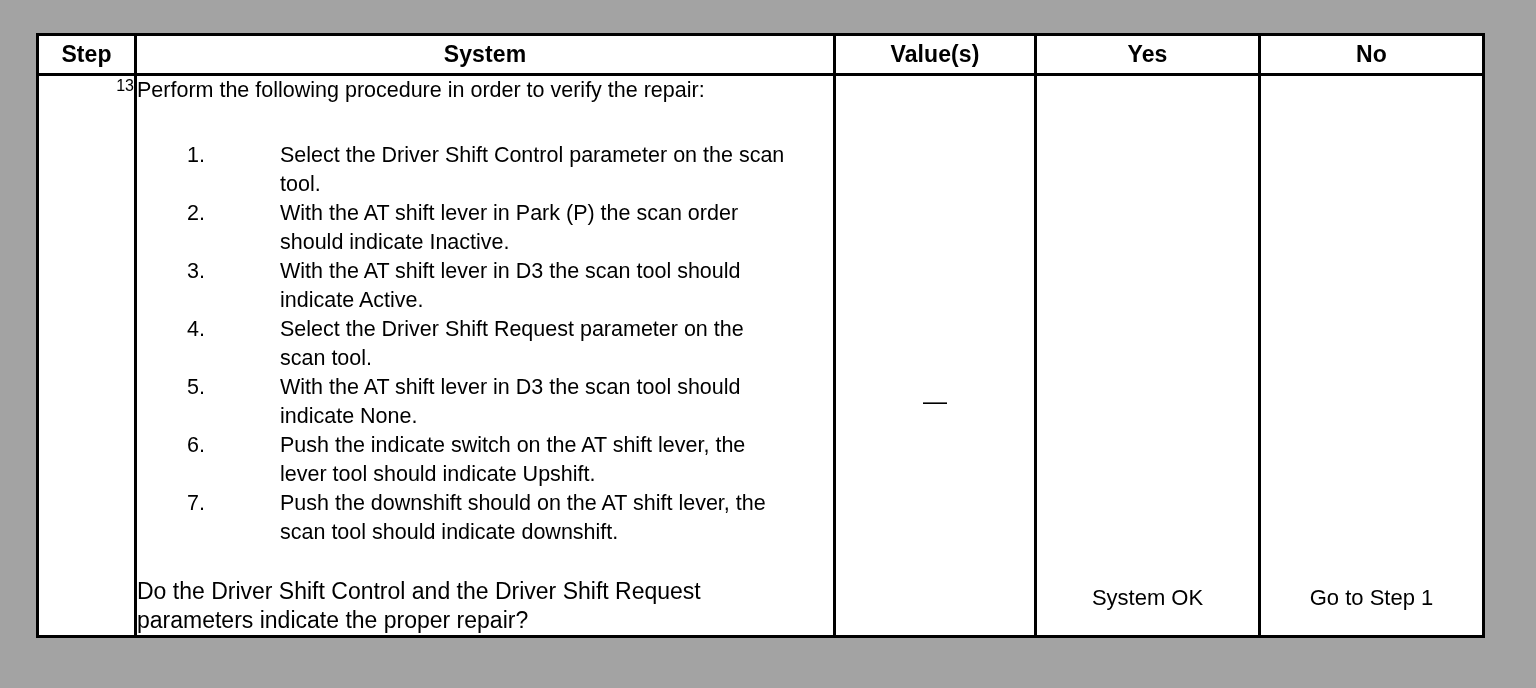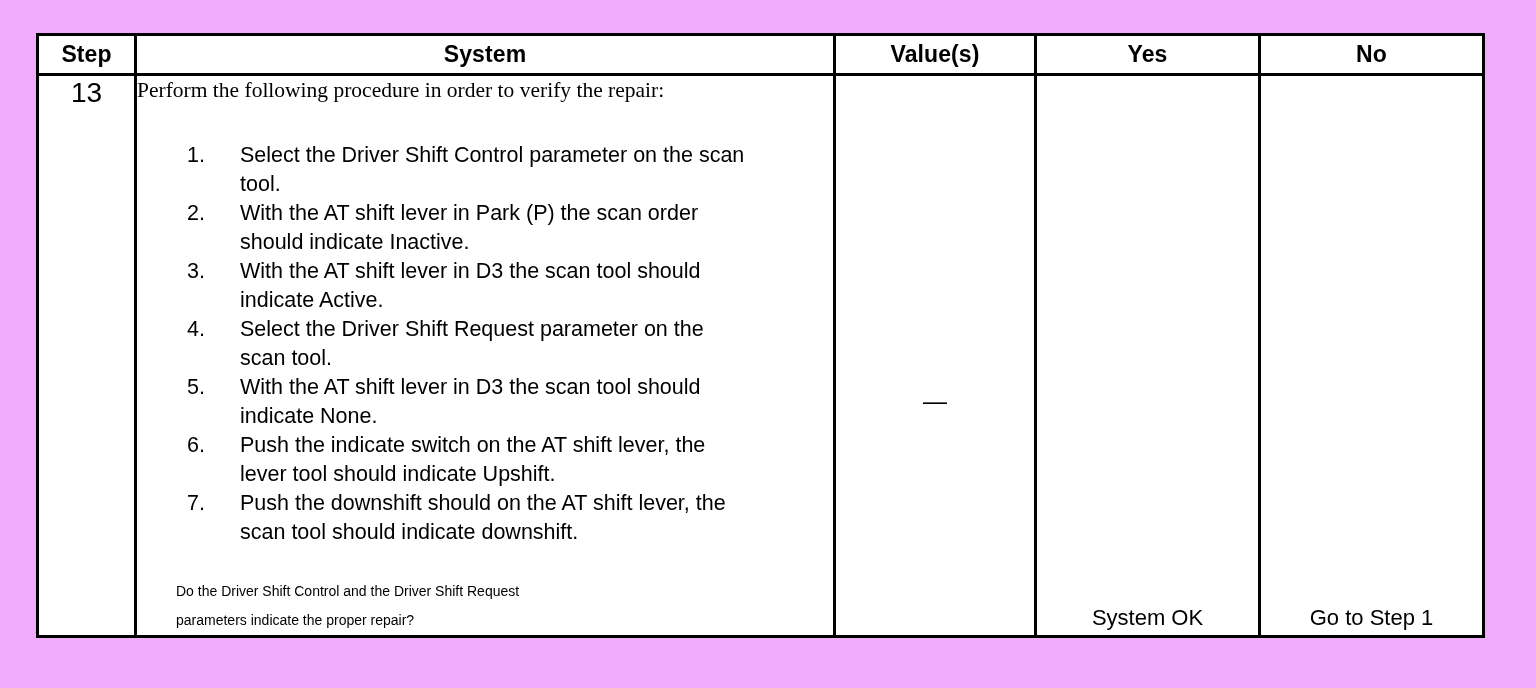--- a/index.html
+++ b/index.html
@@ -13,21 +13,21 @@
     height: 688px;
     font-family: "Liberation Sans", sans-serif;
     color: #000000;
     overflow: hidden;
   }
 
   .page {
     position: relative;
     width: 1536px;
     height: 688px;
-    background: #f0abfc;
+    background: #a3a3a3;
   }
 
   
   .diag-table {
     position: absolute;
     left: 36px;
     top: 33px;
     width: 1446px;
     border-collapse: collapse;
     table-layout: fixed;
@@ -53,38 +53,37 @@
     text-align: center;
     vertical-align: middle;
     font-size: 23px;
     font-weight: bold;
     line-height: 1.1;
     letter-spacing: 0.1px;
   }
 
   
   .cell-step {
-    text-align: center;
+    text-align: right;
     vertical-align: middle;
-    font-size: 28px;
+    font-size: 16px;
     line-height: 1.2;
   }
 
   
   .cell-action {
     padding: 8px 6px 6px 6px;
     font-size: 21.5px;
     line-height: 29px;
   }
   .intro-line {
     margin: 0 0 0 0;
     font-size: 21.5px;
     line-height: 29px;
     white-space: nowrap;
-    font-family: Liberation Serif, serif;
   }
   .gap-after-intro { height: 36px; }
   .gap-before-question { height: 30px; }
 
   ol.proc-list {
     margin: 0;
     padding: 0;
     list-style: none;
   }
   ol.proc-list > li {
@@ -98,27 +97,27 @@
     position: absolute;
     left: 50px;
     top: 0;
     width: 34px;
     text-align: left;
     font-size: 21.5px;
     line-height: 29px;
   }
   ol.proc-list > li .li-text {
     display: block;
+    margin-left: 40px;
   }
   ol.proc-list > li .li-text .brk { display: block; }
 
   .question {
-    font-size: 14px;
-    line-height: 29px;
-    padding-left: 39px;
+    font-size: 23px;
+    line-height: 29px;
   }
   .question .brk { display: block; }
 
   
   .cell-value,
   .cell-yes,
   .cell-no {
     position: relative;
     text-align: center;
     font-size: 22px;
@@ -129,21 +128,21 @@
     right: 0;
     top: 313px;
     text-align: center;
     font-size: 24px;
     line-height: 1;
   }
   .bottom-answer {
     position: absolute;
     left: 0;
     right: 0;
-    bottom: 4px;
+    bottom: 24px;
     text-align: center;
     font-size: 22px;
     line-height: 1.2;
   }
 </style>
 </head>
 <body>
 
 <div class="page">
 

